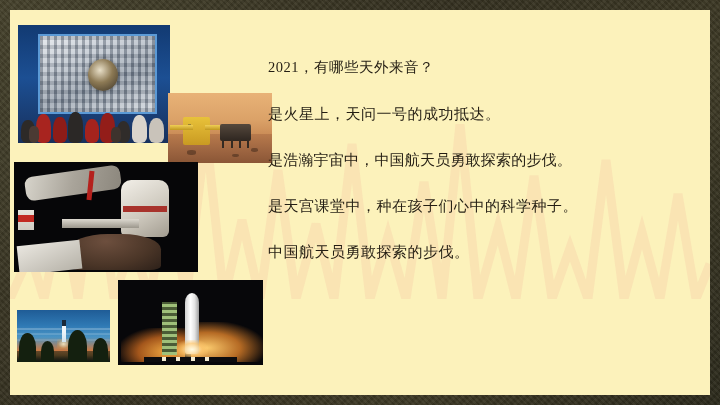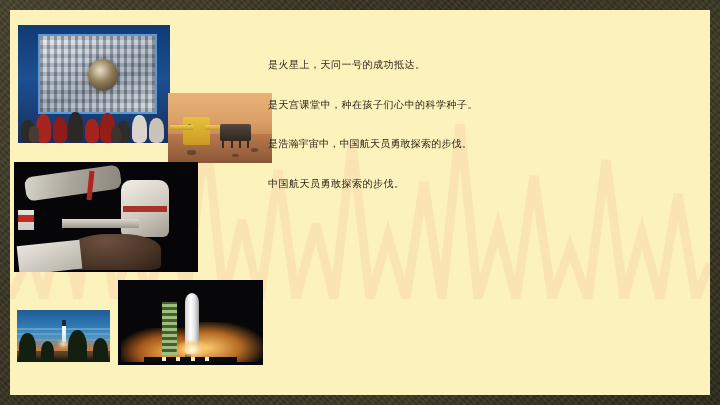--- a/index.html
+++ b/index.html
@@ -202,21 +202,21 @@
   
   .text-block {
     position: absolute;
     left: 258px;
     top: 48px;
     width: 432px;
   }
   .text-line {
     color: #231d13;
     font-family: "Liberation Serif", serif;
-    font-size: 10px;
+    font-size: 15px;
     line-height: 1.35;
     letter-spacing: 0.5px;
     margin-bottom: 26px;
     white-space: nowrap;
   }
   .text-line:last-child { margin-bottom: 0; }
   .text-line.l1 { font-size: 14.5px; }
   .text-line.l3 { letter-spacing: 0.2px; }
 </style>
 </head>
@@ -317,20 +317,21 @@
       <div class="p5-rocket"></div>
       <div class="p5-core"></div>
       <div class="p5-pad"></div>
       <div class="p5-padlight" style="left:30%;"></div>
       <div class="p5-padlight" style="left:40%;"></div>
       <div class="p5-padlight" style="left:50%;"></div>
       <div class="p5-padlight" style="left:60%;"></div>
     </div>
 
     <div class="text-block">
+      <div class="text-line l1">2021，有哪些天外来音？</div>
       <div class="text-line l2">是火星上，天问一号的成功抵达。</div>
+      <div class="text-line l3">是浩瀚宇宙中，中国航天员勇敢探索的步伐。</div>
       <div class="text-line l4">是天宫课堂中，种在孩子们心中的科学种子。</div>
-      <div class="text-line l3">是浩瀚宇宙中，中国航天员勇敢探索的步伐。</div>
       <div class="text-line l5">中国航天员勇敢探索的步伐。</div>
     </div>
 
   </div>
 </div>
 
 </body></html>

